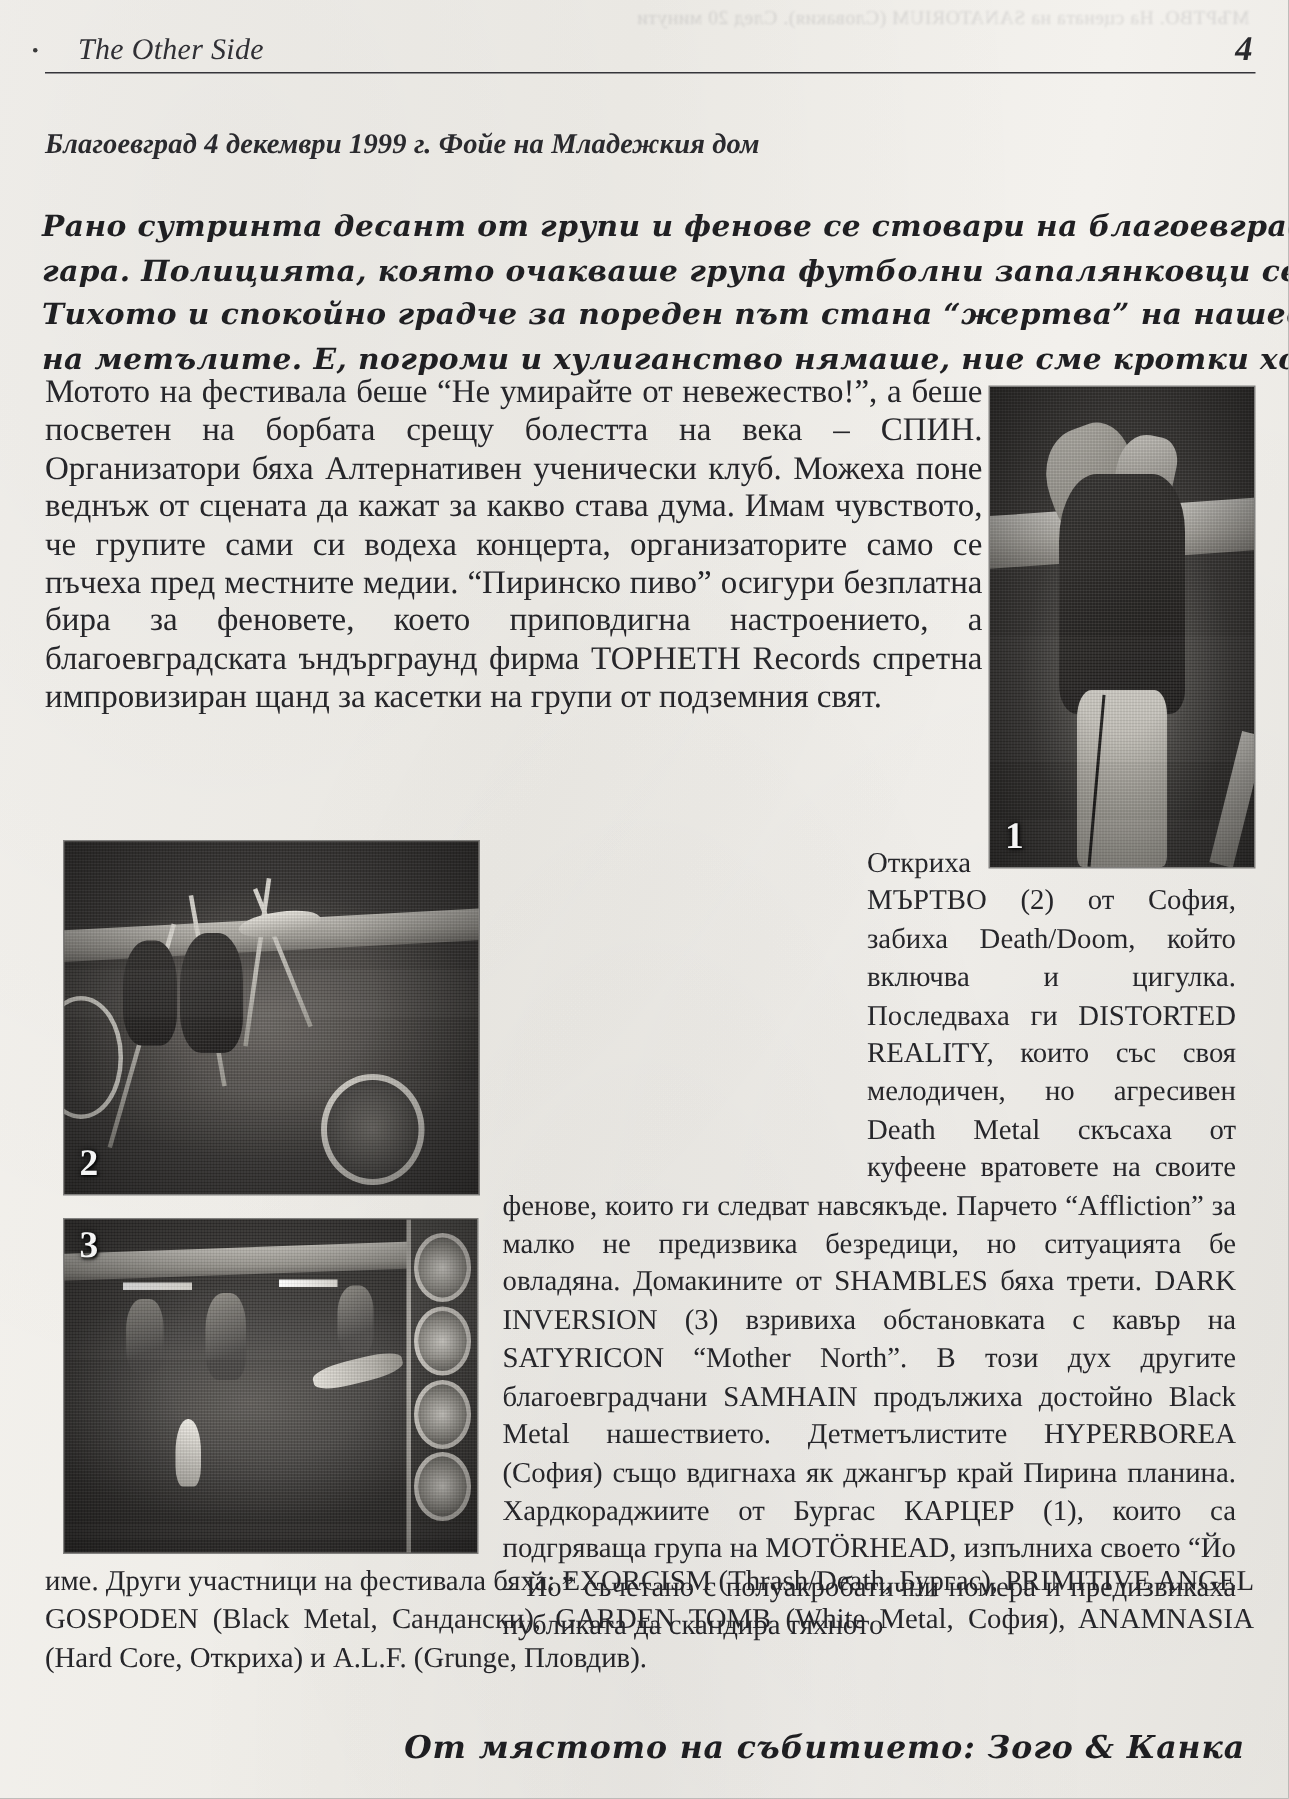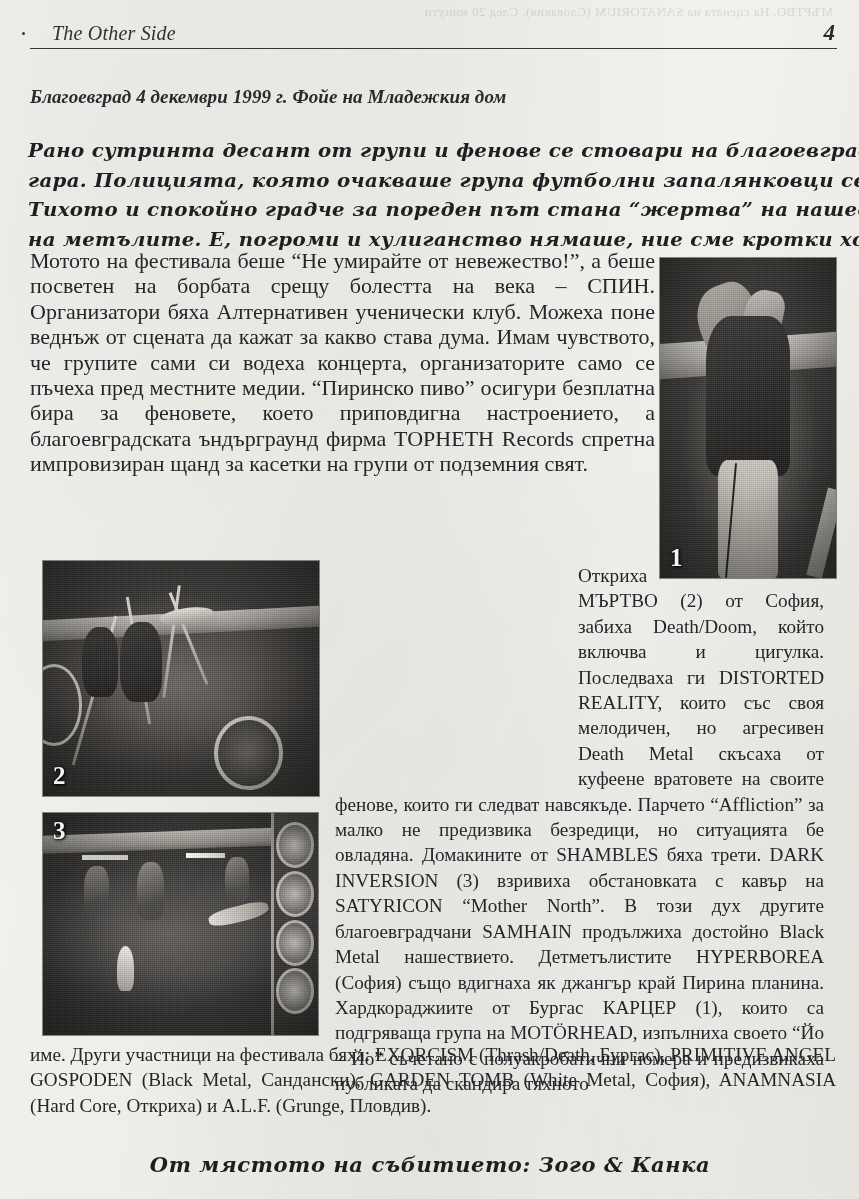--- a/index.html
+++ b/index.html
@@ -357,21 +357,21 @@
   #photo3 .c2 { top: 26%; }
   #photo3 .c3 { top: 48%; }
   #photo3 .c4 { top: 70%; }
 
   
   .footer-sig {
     position: absolute;
     left: 30px;
     top: 1152px;
     width: 800px;
-    text-align: center;
+    text-align: right;
     font-family: "DejaVu Serif", "Liberation Serif", serif;
     font-style: italic;
     font-weight: 700;
     font-size: 21px;
     letter-spacing: 0.6px;
     color: #1e1e21;
     white-space: nowrap;
   }
 </style>
 </head>

